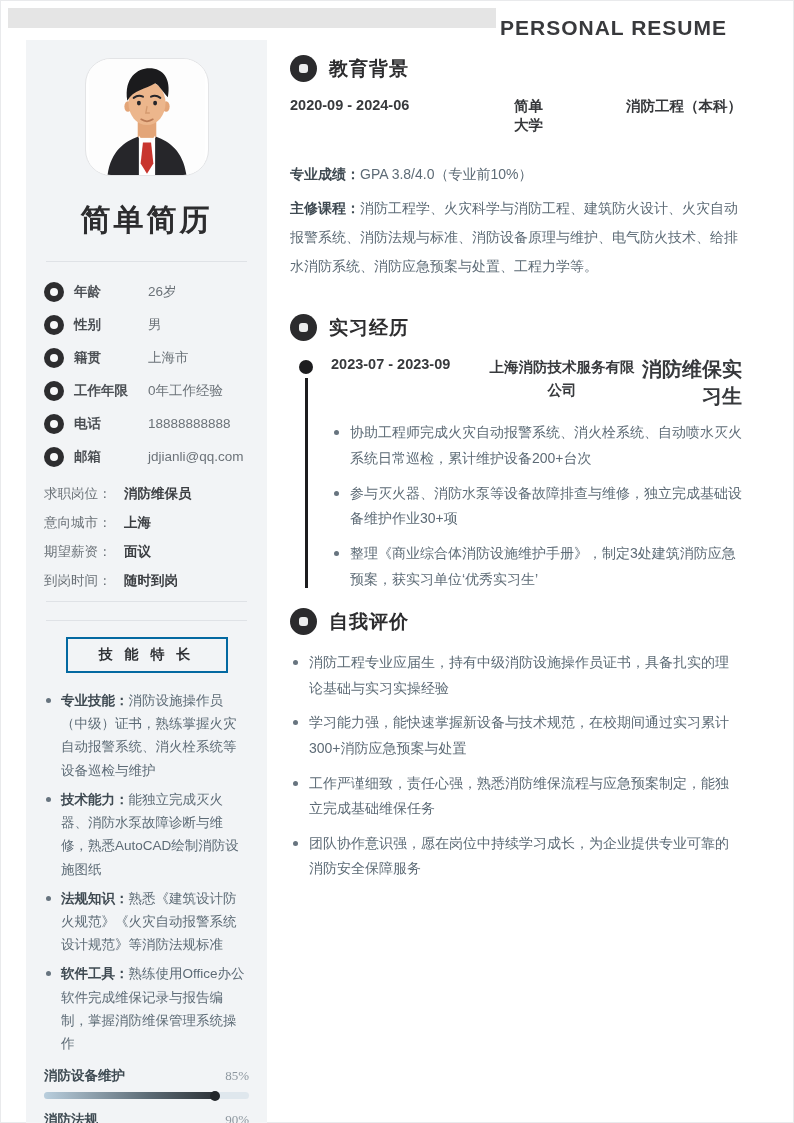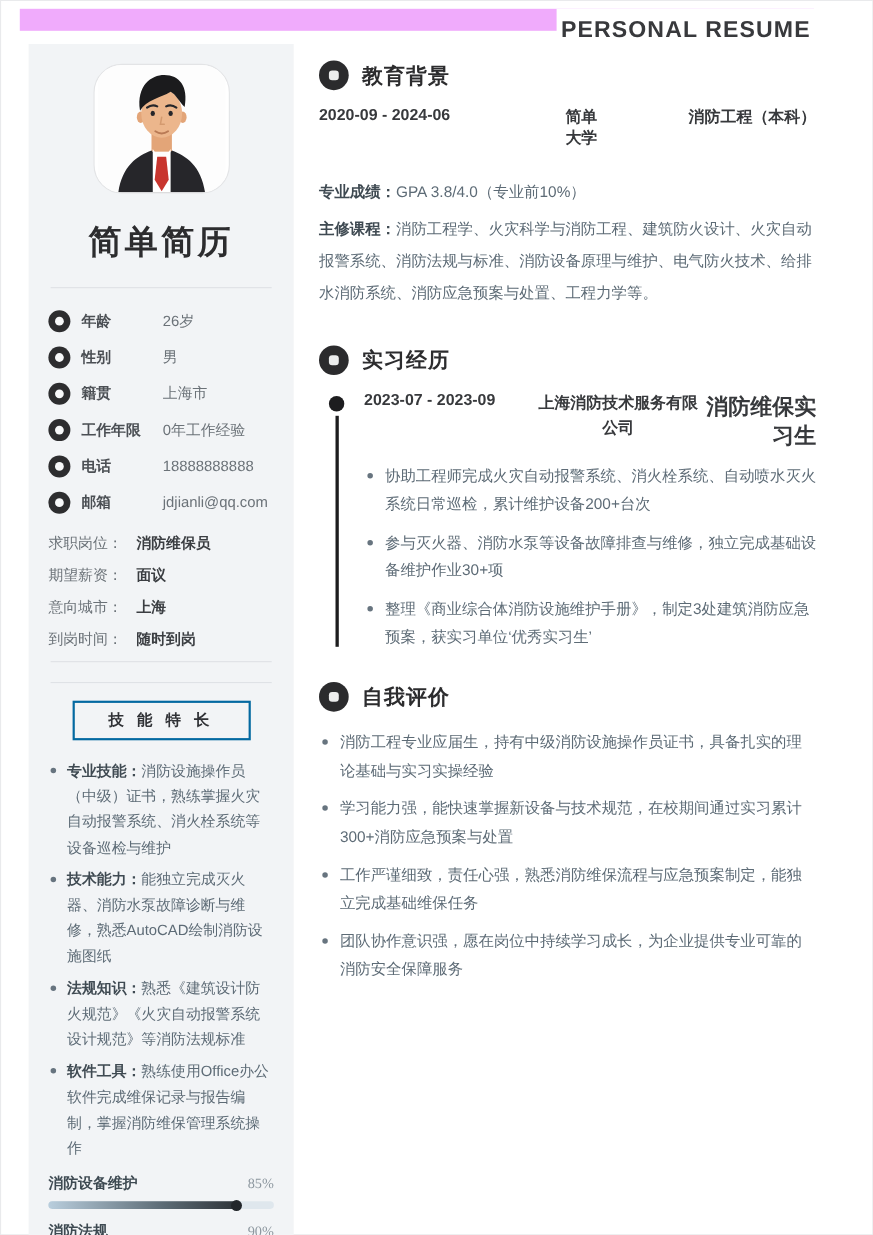--- a/index.html
+++ b/index.html
@@ -1,20 +1,20 @@
 <!DOCTYPE html>
 <html><head>
 <meta charset="utf-8">
 <style>
   html,body{margin:0;padding:0;background:#fff;}
   body{font-family:"Liberation Sans","DejaVu Sans",sans-serif;}
   .page{position:relative;width:794px;height:1123px;background:#fff;overflow:hidden;
         box-shadow:inset 0 0 0 1px #e9eaec;}
   
-  .topbar{position:absolute;left:18px;top:8px;width:722px;height:20px;background:#f0abfc;}
+  .topbar{position:absolute;left:8px;top:8px;width:722px;height:20px;background:#e5e5e5;}
   .topbar-notch{position:absolute;left:488px;top:0;width:235px;height:40px;background:#fff;
         display:flex;align-items:center;justify-content:center;}
   .topbar-notch span{font-size:21px;font-weight:bold;color:#38393c;letter-spacing:1px;}
   
   .sidebar{position:absolute;left:26px;top:40px;width:241px;height:1083px;background:#f2f4f6;
         box-sizing:border-box;padding:18px 18px 0 18px;}
   .avatar-card{width:122px;height:116px;margin:0 auto;background:#fff;border:1px solid #e3e4e6;
         border-radius:26px;overflow:hidden;}
   .avatar-card svg{display:block;width:100%;height:100%;}
   .name-title{margin:24px 0 0 0;text-align:center;font-size:30px;font-weight:bold;
@@ -59,21 +59,21 @@
   .edu-row{display:grid;grid-template-columns:175px 1fr 150px;align-items:start;margin-bottom:28px;gap:48px;}
   .edu-row .period{font-size:14.5px;font-weight:bold;color:#37393c;}
   .edu-row .school{font-size:14.5px;font-weight:bold;color:#37393c;text-align:center;}
   .edu-row .major{font-size:14.5px;font-weight:bold;color:#37393c;text-align:right;}
   .kv-line{font-size:14px;color:#5d6b76;margin-bottom:9px;line-height:1.6;}
   .kv-line b{color:#3f4a52;}
   .para{font-size:14px;color:#5d6b76;line-height:2.05;margin-bottom:0;}
   .para b{color:#3f4a52;}
   .section{margin-bottom:0;}
   .sec-internship{margin-top:34px;}
-  .sec-selfeval{margin-top:28px;}
+  .sec-selfeval{margin-top:16px;}
   .timeline{position:relative;padding-left:41px;}
   .timeline::before{content:"";position:absolute;left:15px;top:22px;bottom:4px;width:3px;background:#1d1d1f;}
   .timeline-dot{position:absolute;left:9px;top:4px;width:14px;height:14px;border-radius:50%;background:#1d1d1f;}
   .entry-head{display:grid;grid-template-columns:152px 158px 1fr;align-items:start;margin-bottom:10px;}
   .entry-head .period{font-size:14.5px;font-weight:bold;color:#37393c;}
   .entry-head .company{font-size:14.5px;font-weight:bold;color:#37393c;text-align:center;line-height:1.55;}
   .entry-head .role{font-size:20px;font-weight:bold;color:#37393c;text-align:right;}
   .bullet-list{margin:0;}
   .bullet-item{position:relative;padding-left:19px;font-size:14px;line-height:1.83;
         color:#5d6b76;margin-bottom:9px;}
@@ -149,26 +149,26 @@
         <span class="info-value">jdjianli@qq.com</span>
       </div>
     </div>
 
     <div class="intent-block">
       <div class="intent-row">
         <span class="intent-label">求职岗位：</span>
         <span class="intent-value">消防维保员</span>
       </div>
       <div class="intent-row">
+        <span class="intent-label">意向城市：</span>
+        <span class="intent-value">上海</span>
+      </div>
+      <div class="intent-row">
         <span class="intent-label">期望薪资：</span>
         <span class="intent-value">面议</span>
-      </div>
-      <div class="intent-row">
-        <span class="intent-label">意向城市：</span>
-        <span class="intent-value">上海</span>
       </div>
       <div class="intent-row">
         <span class="intent-label">到岗时间：</span>
         <span class="intent-value">随时到岗</span>
       </div>
     </div>
 
     <hr class="sb-divider" style="margin-top:8px">
     <hr class="sb-divider" style="margin-top:18px">
 

